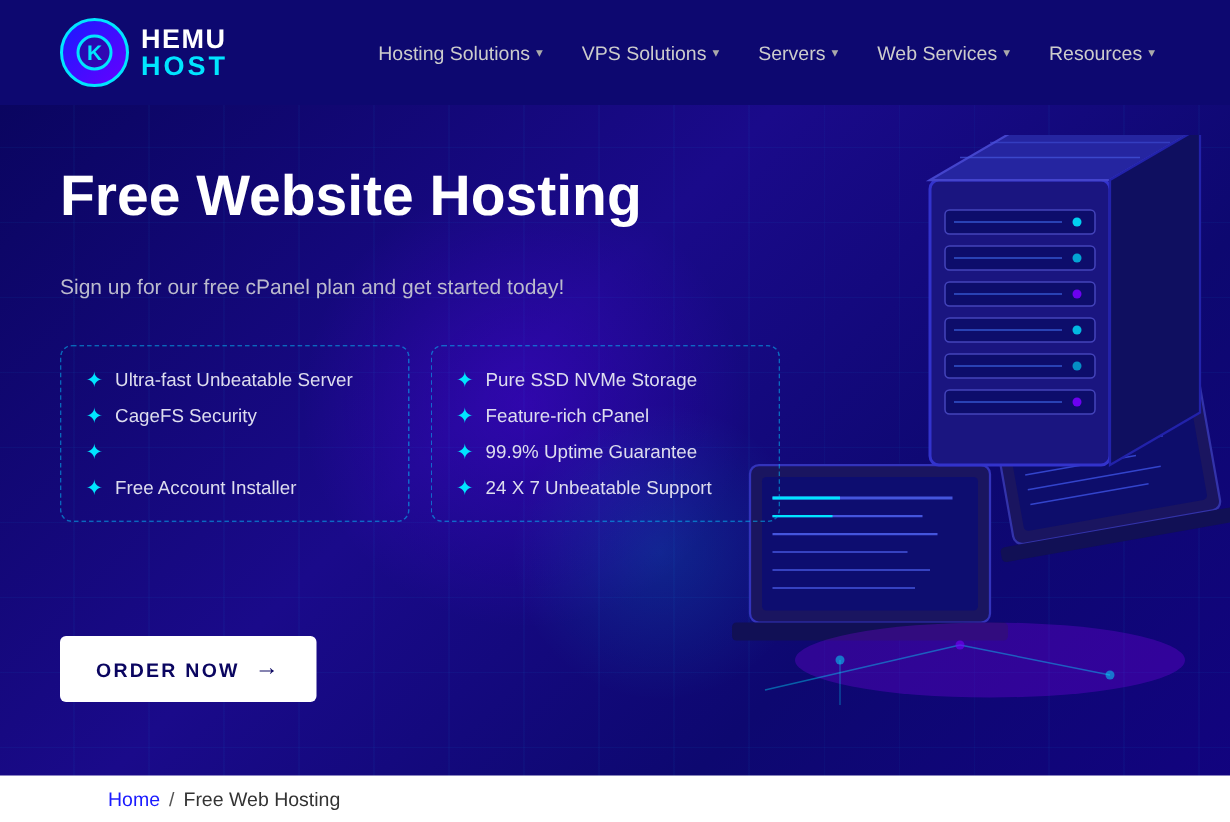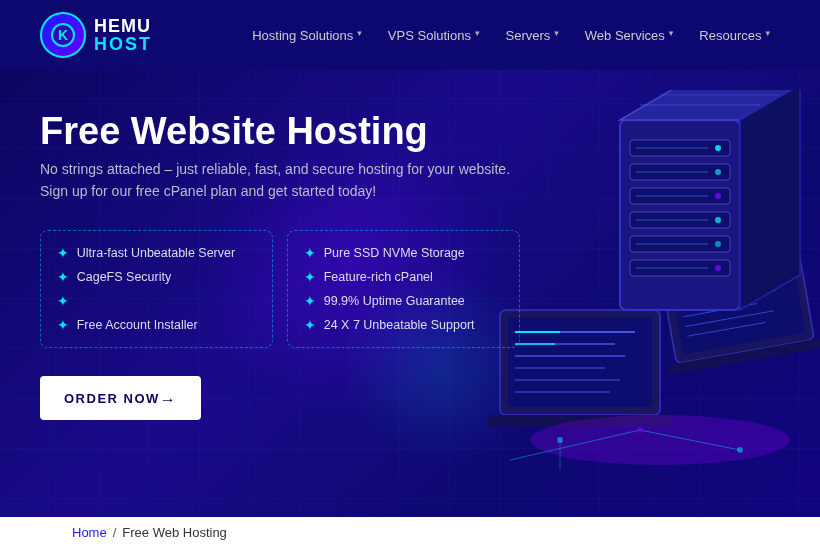--- a/index.html
+++ b/index.html
@@ -62,21 +62,21 @@
       gap: 6px;
       align-items: center;
     }
     .nav-item {
       color: #ccc;
       font-size: 13px;
       font-weight: 500;
       padding: 6px 10px;
       cursor: pointer;
       display: flex;
-      align-items: flex-start;
+      align-items: center;
       gap: 4px;
       white-space: nowrap;
       transition: color 0.2s;
     }
     .nav-item .chevron {
       font-size: 9px;
       color: #aaa;
     }
 
     
@@ -171,30 +171,32 @@
     .feature-item:last-child { margin-bottom: 0; }
     .feature-star {
       color: #00e5ff;
       font-size: 14px;
     }
 
     
     .cta-btn {
       display: inline-flex;
       align-items: center;
+      gap: 10px;
       background: #fff;
       color: #0a0560;
       font-size: 13px;
       font-weight: 800;
       letter-spacing: 1.5px;
       padding: 13px 24px;
       border-radius: 4px;
       cursor: pointer;
       border: none;
       text-transform: uppercase;
+      margin-top: 48px;
     }
     .cta-arrow {
       font-size: 16px;
     }
 
     
     .server-illustration {
       position: absolute;
       right: -20px;
       top: 20px;
@@ -353,21 +355,21 @@
       <line x1="100" y1="380" x2="100" y2="350" stroke="#00e5ff" stroke-width="1" opacity="0.3"></line>
       <circle cx="100" cy="350" r="3" fill="#00e5ff" opacity="0.5"></circle>
       <circle cx="180" cy="340" r="3" fill="#7700ff" opacity="0.6"></circle>
       <circle cx="280" cy="360" r="3" fill="#00e5ff" opacity="0.5"></circle>
     </svg>
   </div>
 
   <div class="hero-left">
     <h1 class="hero-title">Free Website Hosting</h1>
     <p class="hero-subtitle">
-      <span>No strings attached – just reliable, fast, and secure hosting for your website.</span><br>
+      <br>
       <span>Sign up for our free cPanel plan and get started today!</span>
     </p>
 
     <div class="feature-boxes">
       <div class="feature-box">
         <div class="feature-item">
           <span class="feature-star">✦</span>
           <span>Ultra-fast Unbeatable Server</span>
         </div>
         <div class="feature-item">

